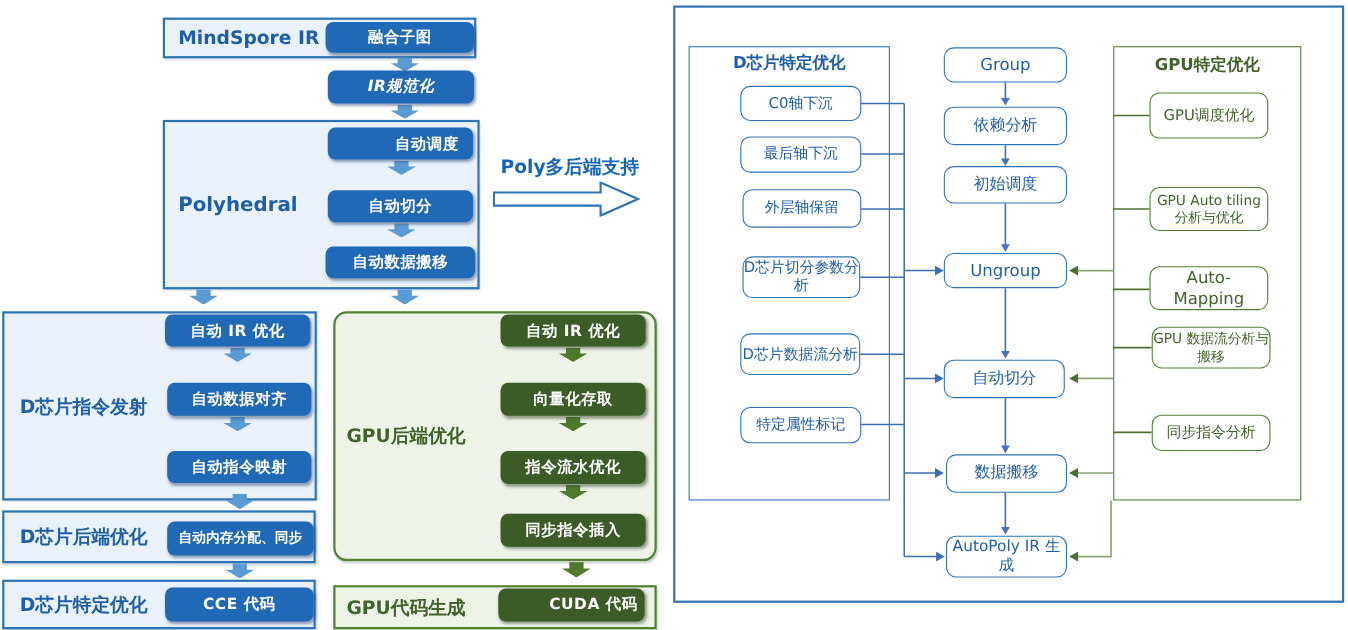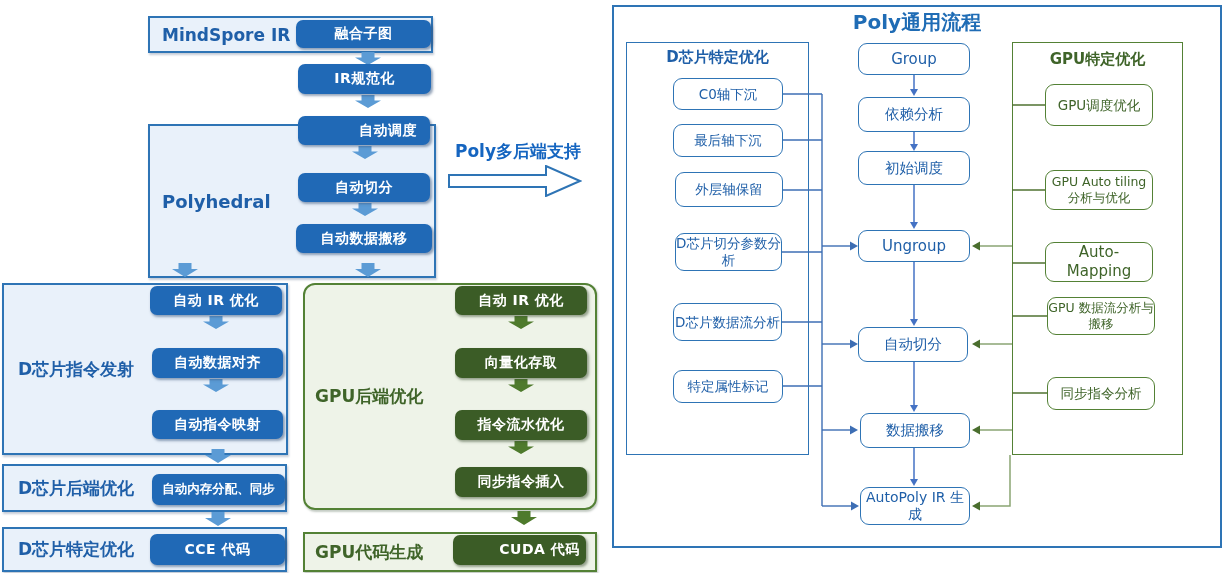--- a/index.html
+++ b/index.html
@@ -36,24 +36,24 @@
 <body>
 
 <div class="cv">
 
   <div class="abs ctrb flex" style="left:148px;top:16px;width:285px;height:37px;">
     <span class="lbl" style="margin-left:12px;font-size:17px;">MindSpore IR</span>
   </div>
   <div class="abs bbox" style="left:296px;top:20px;width:135px;height:28px;">融合子图</div>
 
   <div class="abs arr" style="left:355px;top:52px;width:26px;height:13px;"></div>
-  <div class="abs bbox" style="left:298px;top:64px;width:133px;height:30px;">IR规范化</div>
+  <div class="abs bbox" style="left:298px;top:64px;width:133px;height:30px;font-style:italic;">IR规范化</div>
   <div class="abs arr" style="left:355px;top:95px;width:26px;height:13px;"></div>
 
-  <div class="abs ctrb flex" style="left:148px;top:124px;width:288px;height:154px;">
+  <div class="abs ctrb flex" style="left:148px;top:109px;width:288px;height:154px;">
     <span class="lbl" style="margin-left:12px;font-size:18px;">Polyhedral</span>
   </div>
   <div class="abs bbox" style="left:298px;top:116px;width:132px;height:29px;padding-left:48px;">自动调度</div>
   <div class="abs arr" style="left:352px;top:146px;width:26px;height:13px;"></div>
   <div class="abs bbox" style="left:298px;top:173px;width:132px;height:29px;">自动切分</div>
   <div class="abs arr" style="left:352px;top:203px;width:26px;height:13px;"></div>
   <div class="abs bbox" style="left:296px;top:224px;width:136px;height:29px;">自动数据搬移</div>
 
   <div class="abs arr" style="left:172px;top:263px;width:26px;height:14px;"></div>
   <div class="abs arr" style="left:355px;top:263px;width:26px;height:14px;"></div>
@@ -95,21 +95,20 @@
   <div class="abs arr arrg" style="left:508px;top:441px;width:26px;height:13px;"></div>
   <div class="abs gbox" style="left:455px;top:467px;width:132px;height:30px;">同步指令插入</div>
   <div class="abs arr arrg" style="left:511px;top:511px;width:26px;height:14px;z-index:3;"></div>
 
   <div class="abs ctrg flex" style="left:303px;top:532px;width:294px;height:40px;">
     <span class="glbl" style="margin-left:10px;font-size:17px;">GPU代码生成</span>
   </div>
   <div class="abs gbox" style="left:453px;top:535px;width:133px;height:30px;padding-left:40px;">CUDA 代码</div>
 
   <div class="abs" style="left:612px;top:5px;width:610px;height:543px;border:2px solid var(--blue_border);background:#fff;z-index:0;"></div>
-  <div class="abs lbl" style="left:762px;top:9px;width:310px;font-size:20px;color:#1f6cb5;text-align:center;">Poly通用流程</div>
 
   <svg class="ov" width="1225" height="573" viewBox="0 0 1225 573">
 
     <g stroke="var(--line_blue)" stroke-width="1.4">
       <line x1="782" y1="94" x2="822" y2="94"></line>
       <line x1="783" y1="140" x2="822" y2="140"></line>
       <line x1="783" y1="190" x2="822" y2="190"></line>
       <line x1="782" y1="252" x2="822" y2="252"></line>
       <line x1="782" y1="322" x2="822" y2="322"></line>
       <line x1="783" y1="386" x2="822" y2="386"></line>

